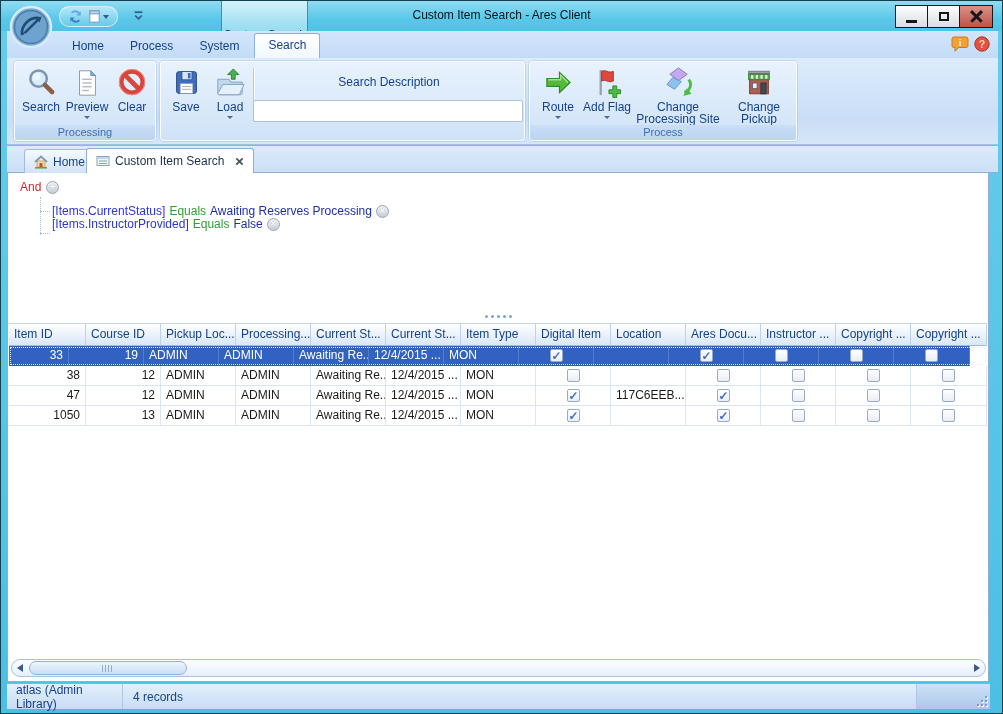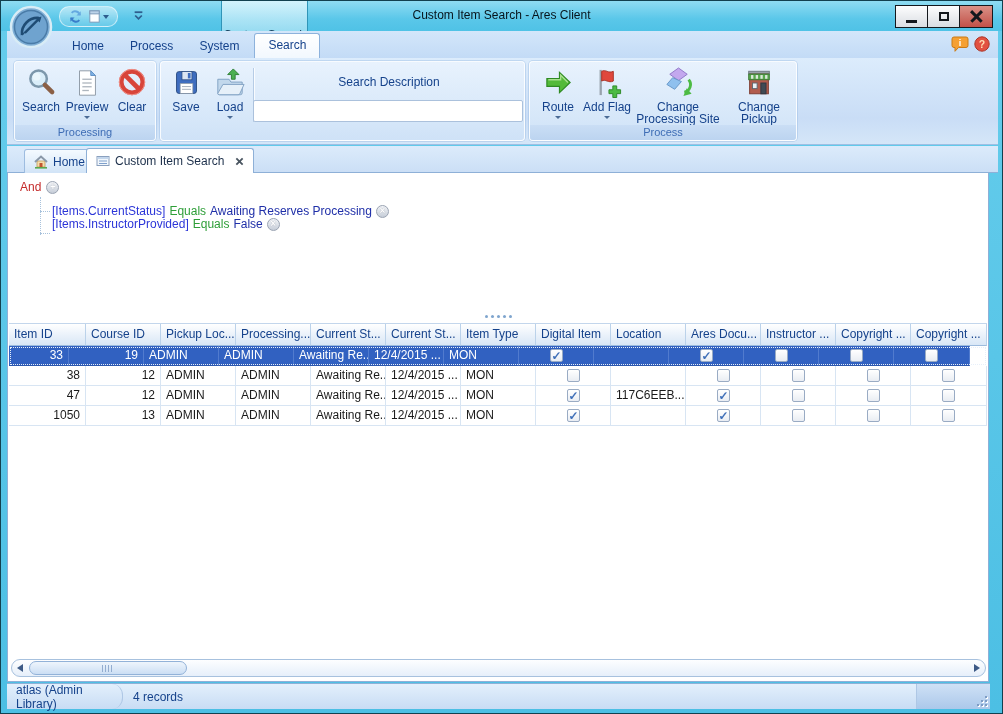--- a/index.html
+++ b/index.html
@@ -121,21 +121,21 @@
   .tri-r{width:0;height:0;border-top:4.5px solid transparent;border-bottom:4.5px solid transparent;border-left:6px solid #3d5a86;}
   .hthumb{position:absolute;left:17px;width:158px;height:14px;top:1px;border:1px solid #92b2d8;border-radius:8px;
     background:linear-gradient(#eef5fc,#cbdef4);cursor:grab;}
   .hthumb::after{content:"";position:absolute;left:50%;top:3px;margin-left:-6px;width:12px;height:7px;
     background:repeating-linear-gradient(90deg,#93add0 0 1px,transparent 1px 3px);}
   .harrow.right{position:absolute;right:0;}
 
   
   .statusbar{position:absolute;left:6px;top:682px;width:983px;height:26px;
     background:linear-gradient(#e3f0fc,#c8dcf4);border-top:1px solid #8eb0d7;font-size:12px;color:#15428b;}
-  .sb-seg{position:absolute;top:0;height:100%;display:flex;align-items:center;padding:0 9px;border-radius:11px;}
+  .sb-seg{position:absolute;top:0;height:100%;display:flex;align-items:center;padding:0 9px;}
   .sb-site{left:0;width:116px;border-right:1px solid #aec7e5;}
   .sb-records{left:117px;}
   .sb-right{position:absolute;right:0;top:0;height:100%;width:74px;border-left:1px solid #aec7e5;
     background:linear-gradient(#cfe1f6,#abc8ea);}
   .grip{position:absolute;right:3px;bottom:3px;width:14px;height:14px;}
   .grip i{position:absolute;width:2px;height:2px;background:#7e9cc4;box-shadow:1px 1px 0 #fff;}
 
   svg{display:block;}
 </style>
 </head>

